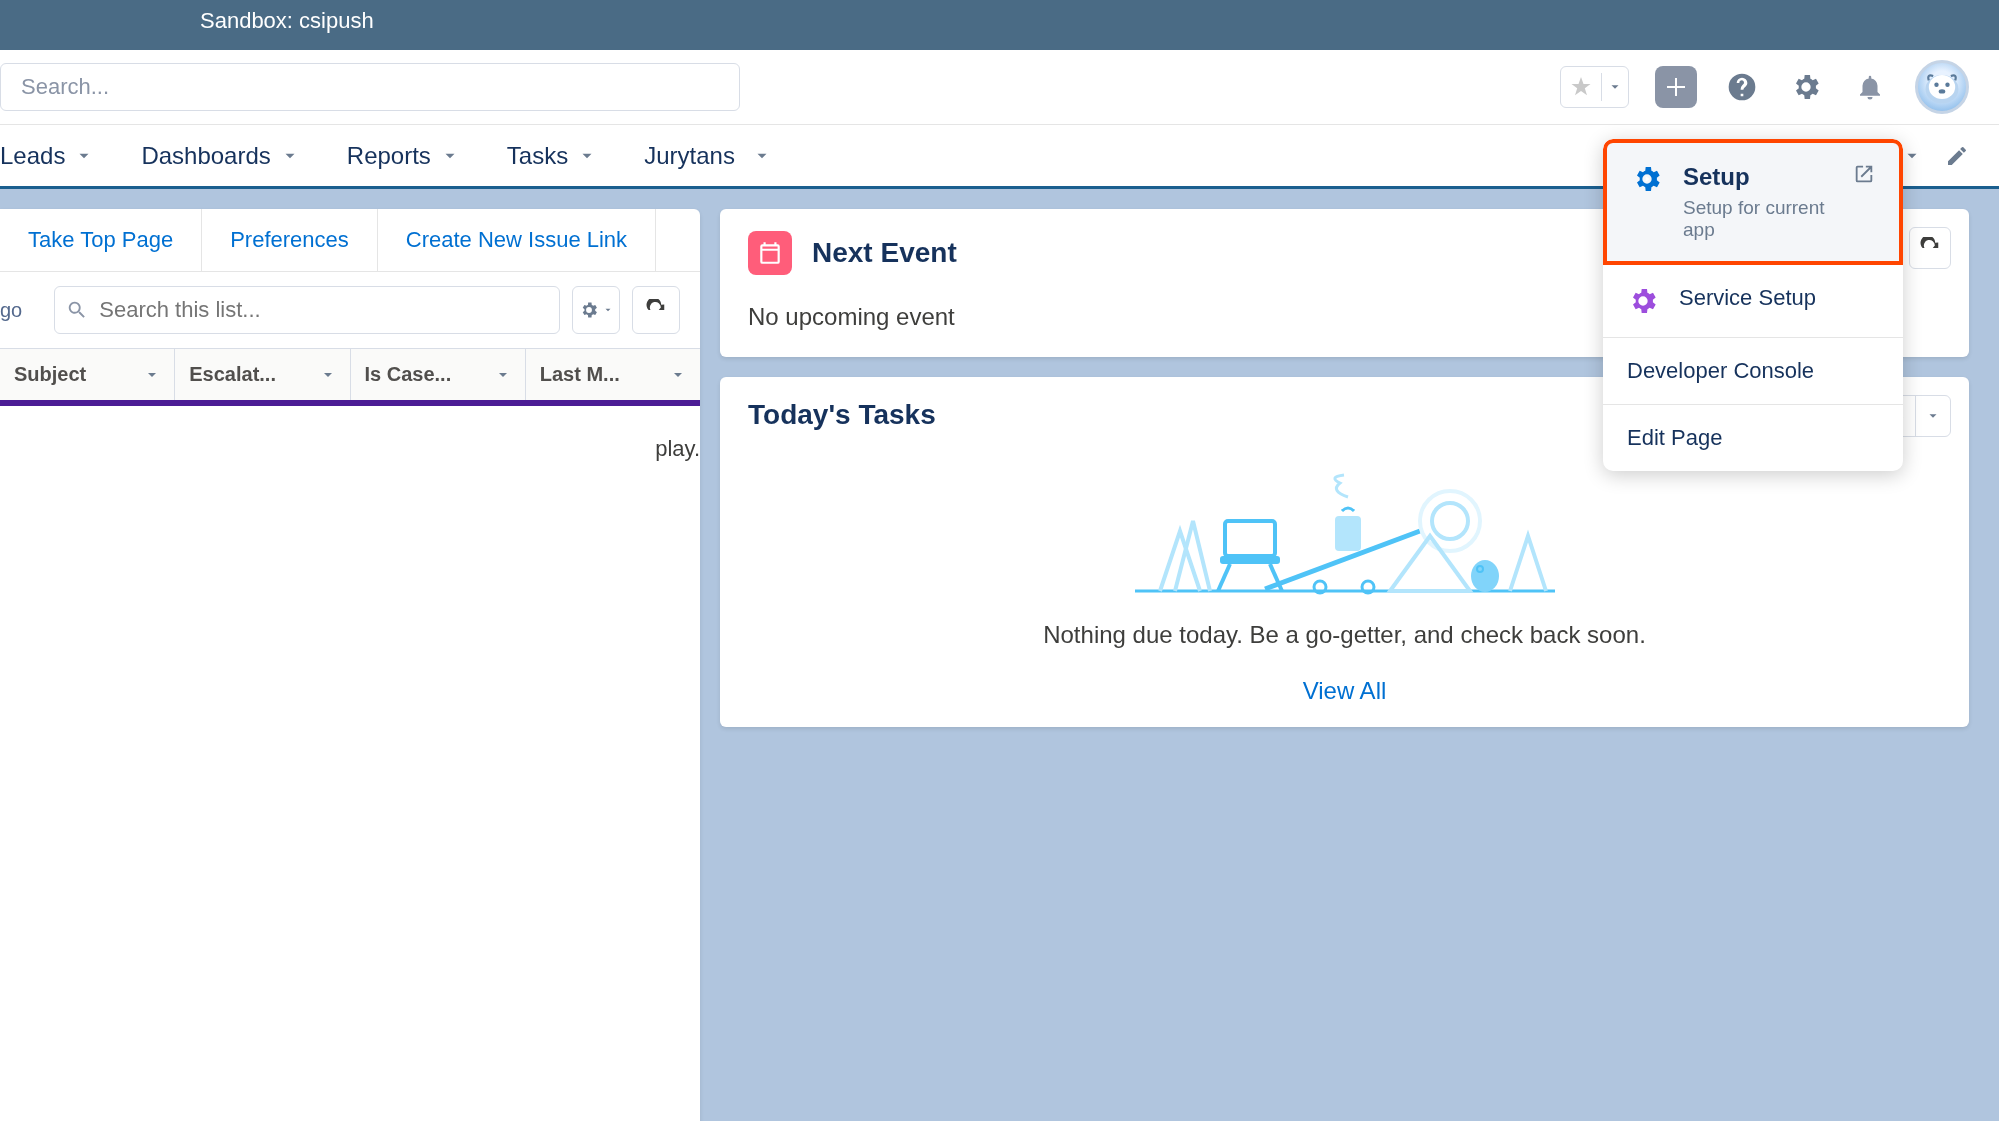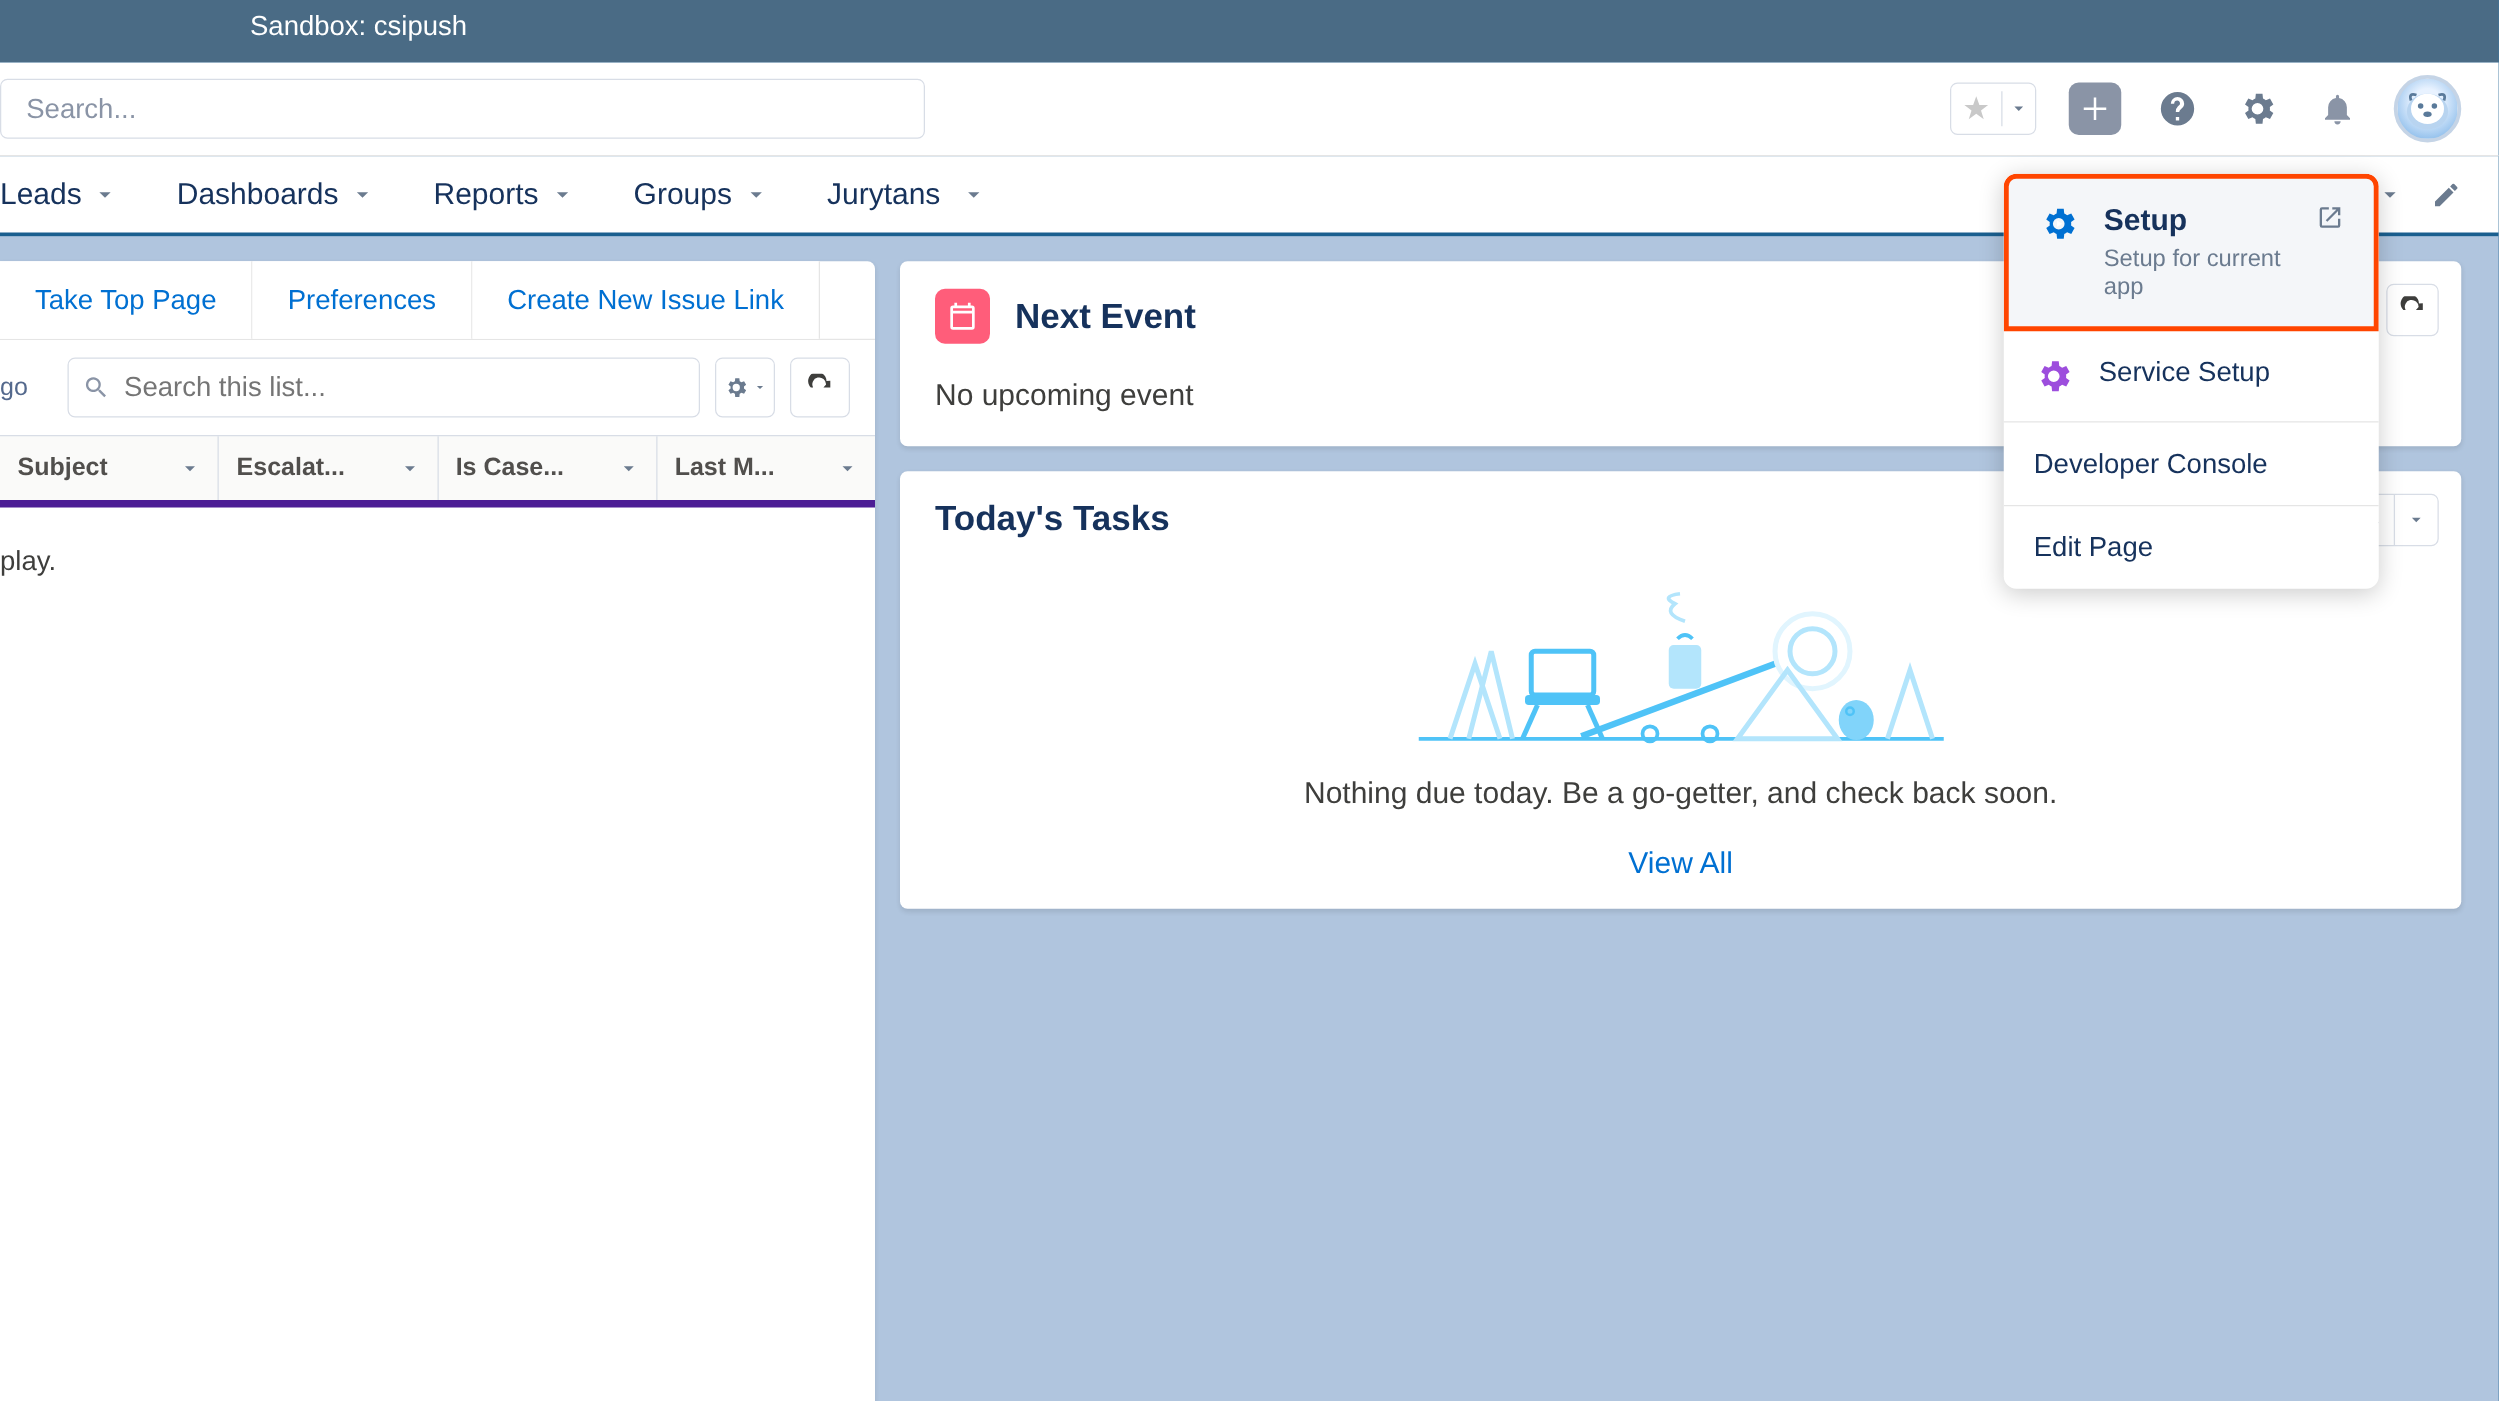--- a/index.html
+++ b/index.html
@@ -34,21 +34,21 @@
 .action-btn { flex: 0 0 auto; padding: 18px 28px; font-size: 22px; color: #0070d2; border-right: 1px solid #e5e5e5; cursor: pointer; background: #fff; }
 .list-controls { display: flex; align-items: center; padding: 14px 20px 14px 0; gap: 12px; }
 .list-info { font-size: 20px; color: #54698d; padding-right: 20px; }
 .list-search-wrap { flex: 1; position: relative; }
 .list-search { width: 100%; height: 48px; border: 1px solid #d8dde6; border-radius: 6px; padding: 0 20px 0 44px; font-size: 22px; background: #fff; }
 .list-search-icon { position: absolute; left: 12px; top: 50%; transform: translateY(-50%); color: #8a94a6; }
 .small-btn { width: 48px; height: 48px; border: 1px solid #d8dde6; border-radius: 6px; display: flex; align-items: center; justify-content: center; cursor: pointer; background: #fff; gap: 4px; }
 .table-header { display: flex; border-top: 1px solid #d8dde6; border-bottom: 6px solid #4c1d95; background: #fafaf9; }
 .th { flex: 1; padding: 14px 14px; font-size: 20px; font-weight: 600; color: #514f4d; display: flex; align-items: center; justify-content: space-between; border-right: 1px solid #d8dde6; cursor: pointer; min-width: 0; }
 .th span:first-child { overflow: hidden; text-overflow: ellipsis; white-space: nowrap; }
-.empty-msg { padding: 30px 0 30px 0; font-size: 22px; color: #3e3e3c; }
+.empty-msg { padding: 30px 0 30px 0; font-size: 22px; color: #3e3e3c; text-align: right; }
 
 .right-panel { flex: 1; padding-right: 30px; display: flex; flex-direction: column; gap: 20px; }
 .card { background: #fff; border-radius: 6px; padding: 22px 28px; box-shadow: 0 2px 4px rgba(0,0,0,0.1); position: relative; }
 .card-header { display: flex; align-items: center; gap: 20px; }
 .card-icon { width: 44px; height: 44px; background: #ff5d7a; border-radius: 8px; display: flex; align-items: center; justify-content: center; color: #fff; }
 .card-title { font-size: 28px; font-weight: 700; color: #16325c; }
 .card-refresh { position: absolute; top: 18px; right: 18px; width: 42px; height: 42px; border: 1px solid #d8dde6; border-radius: 6px; display: flex; align-items: center; justify-content: center; cursor: pointer; }
 .card-body { padding: 28px 0 4px 0; font-size: 24px; color: #3e3e3c; }
 .card-sort { position: absolute; top: 18px; right: 18px; display: flex; align-items: center; border: 1px solid #d8dde6; border-radius: 6px; height: 42px; }
 .card-sort > div { padding: 0 10px; display: flex; align-items: center; height: 100%; }
@@ -150,21 +150,21 @@
   </div>
   <div class="nav-item">
     <span>Reports</span>
     <span class="nav-chev">
         <svg width="18" height="18" viewBox="0 0 24 24" fill="currentColor">
           <path d="M6 9l6 6 6-6z"></path>
         </svg>
       </span>
   </div>
   <div class="nav-item">
-    <span>Groups</span>
+    <span>Tasks</span>
     <span class="nav-chev">
         <svg width="18" height="18" viewBox="0 0 24 24" fill="currentColor">
           <path d="M6 9l6 6 6-6z"></path>
         </svg>
       </span>
   </div>
   <div class="nav-item">
     <span>Jurytans</span>
     <span class="nav-chev" style="margin-left:8px">
         <svg width="18" height="18" viewBox="0 0 24 24" fill="currentColor">

